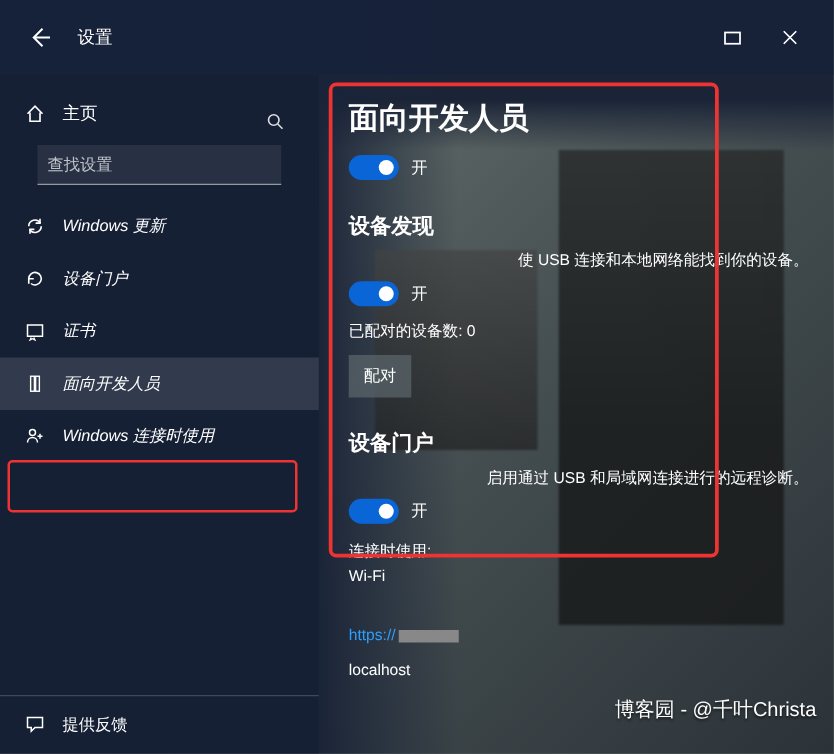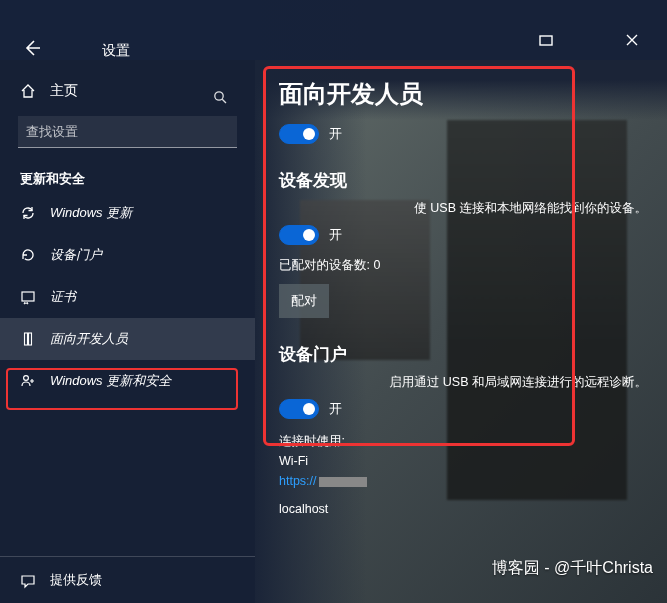--- a/index.html
+++ b/index.html
@@ -36,24 +36,23 @@
     filter: blur(1px);
   }
   .window {
     position: absolute;
     inset: 0;
     color: #fff;
   }
   .titlebar {
     height: 60px;
     display: flex;
-    align-items: flex-end;
+    align-items: center;
     padding: 0 12px 0 20px;
     background: rgba(20, 33, 60, 0.55);
-    gap: 40px;
   }
   .back-arrow {
     width: 24px; height: 24px;
     display: flex; align-items: center; justify-content: center;
     margin-right: 18px;
   }
   .title-text { font-size: 14px; }
   .titlebar-spacer { flex: 1; }
   .win-btn { width: 46px; height: 40px; display: flex; align-items: center; justify-content: center; }
   .body {
@@ -66,21 +65,21 @@
     background: rgba(16, 26, 48, 0.35);
     display: flex;
     flex-direction: column;
     position: relative;
   }
   .home-row {
     display: flex; align-items: center; gap: 14px;
     padding: 10px 20px;
     font-size: 14px;
   }
-  .search-wrap { padding: 6px 18px 12px; }
+  .search-wrap { padding: 6px 30px 12px; }
   .search {
     width: 100%;
     background: rgba(255,255,255,0.08);
     border: none;
     border-bottom: 1px solid rgba(255,255,255,0.5);
     color: #fff;
     font-size: 13px;
     padding: 8px 30px 8px 8px;
   }
   .search::placeholder { color: rgba(255,255,255,0.7); }
@@ -115,21 +114,21 @@
     left: 6px;
     width: 232px;
     top: 308px;
     height: 42px;
     pointer-events: none;
   }
   .feedback {
     margin-top: auto;
     border-top: 1px solid rgba(255,255,255,0.18);
     padding: 14px 20px;
-    display: flex; align-items: flex-end; gap: 14px;
+    display: flex; align-items: flex-start; gap: 14px;
     font-size: 13px;
   }
   .content {
     flex: 1;
     padding: 18px 20px 20px 24px;
     position: relative;
     overflow: hidden;
   }
   .red-box-main {
     position: absolute;
@@ -160,21 +159,21 @@
   .paired { font-size: 12.5px; margin: 8px 0 10px; }
   .pair-btn {
     background: rgba(90,100,105,0.75);
     color: #fff;
     border: none;
     font-size: 13px;
     padding: 8px 12px;
     margin-bottom: 0;
   }
   .conn-block { margin-top: 10px; font-size: 12.5px; line-height: 1.6; }
-  .link { color: #2d9fff; }
+  .link { color: #2d9fff; margin-top: 27px; }
   .link .smudge {
     display: inline-block;
     width: 48px; height: 10px;
     background: #888;
     vertical-align: middle;
     margin-left: 2px;
   }
   .credit {
     position: absolute;
     right: 14px;
@@ -224,21 +223,20 @@
       </div>
       <div class="search-wrap">
         <input class="search" placeholder="查找设置" style="">
         <span class="search-icon">
           <svg width="14" height="14" viewBox="0 0 14 14">
               <circle cx="6" cy="6" r="4.2" stroke="#fff" stroke-width="1.3" fill="none"></circle>
               <path d="M9.2 9.2 L13 13" stroke="#fff" stroke-width="1.3"></path>
             </svg>
         </span>
       </div>
-      <div class="section-header">更新和安全</div>
 
       <div class="nav-item">
         <span class="nav-icon">
           <svg width="16" height="16" viewBox="0 0 16 16">
               <path d="M3 8a5 5 0 0 1 9.3-2.5M13 8a5 5 0 0 1-9.3 2.5" stroke="#fff" stroke-width="1.3" fill="none"></path>
               <path d="M12 2v3.5H8.5M4 14v-3.5H7.5" stroke="#fff" stroke-width="1.3" fill="none"></path>
             </svg>
         </span>
         <span>Windows 更新</span>
       </div>
@@ -268,21 +266,21 @@
         </span>
         <span>面向开发人员</span>
       </div>
       <div class="nav-item">
         <span class="nav-icon">
           <svg width="16" height="16" viewBox="0 0 16 16">
               <circle cx="6" cy="5" r="2.4" stroke="#fff" stroke-width="1.2" fill="none"></circle>
               <path d="M2 13c0-2.5 2-4 4-4s4 1.5 4 4M12 6v4M10 8h4" stroke="#fff" stroke-width="1.2" fill="none"></path>
             </svg>
         </span>
-        <span>Windows 更新和安全</span>
+        <span>Windows 连接时使用</span>
       </div>
 
       <div class="red-box-nav"></div>
 
       <div class="feedback">
         <span class="nav-icon">
           <svg width="16" height="16" viewBox="0 0 16 16">
               <path d="M2 3h12v8H8l-3 3v-3H2z" stroke="#fff" stroke-width="1.2" fill="none"></path>
             </svg>
         </span>

